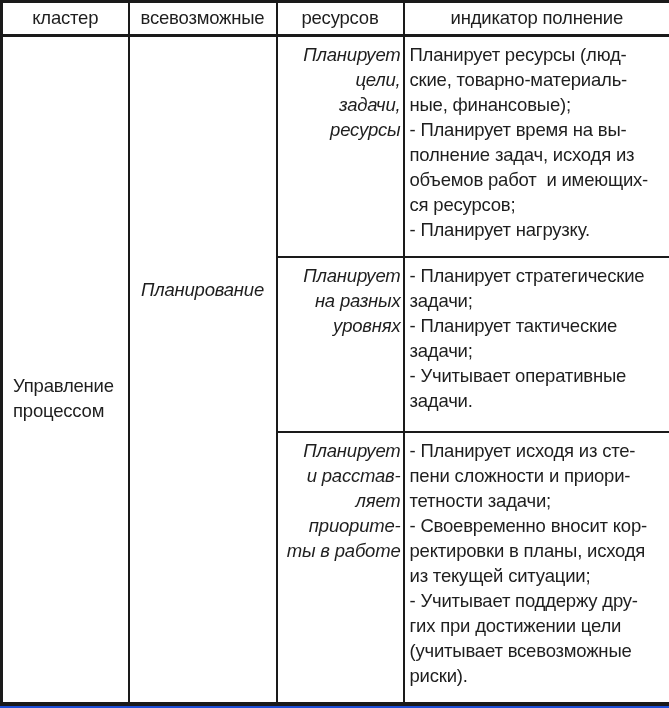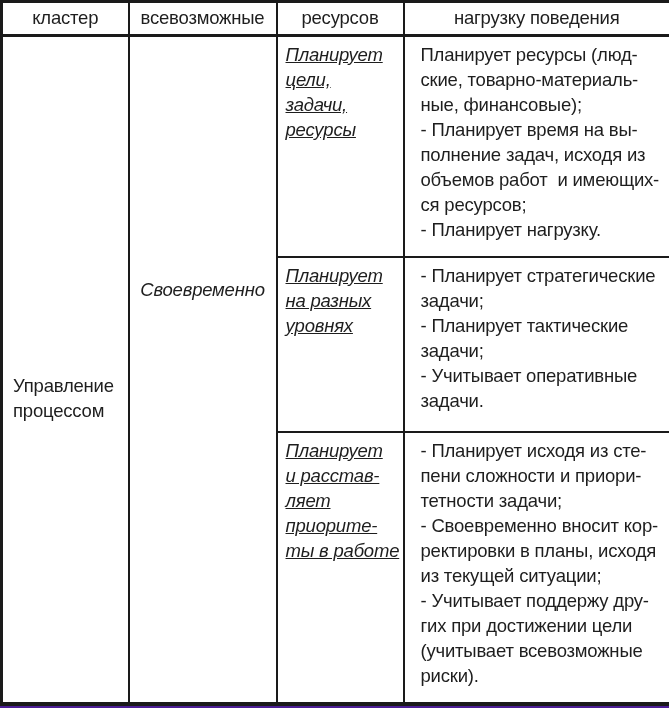--- a/index.html
+++ b/index.html
@@ -4,21 +4,21 @@
 <style>
   html, body {
     margin: 0;
     padding: 0;
     background: #ffffff;
     width: 669px;
   }
   .page {
     width: 669px;
     height: 708px;
-    background: #4c1d95;
+    background: #1d4ed8;
     box-sizing: border-box;
   }
   table.comp-table {
     border-collapse: collapse;
     table-layout: fixed;
     width: 669px;
     height: 705px;
     border: 3px solid #1a1a1a;
     border-bottom-width: 4px;
     font-family: "Liberation Sans", sans-serif;
@@ -50,29 +50,28 @@
   td.competency-cell {
     font-style: italic;
     vertical-align: top;
     text-align: center;
     padding: 240px 2px 0 2px;
     white-space: pre-line;
   }
   td.level-cell {
     font-style: italic;
     vertical-align: top;
-    text-align: left;
+    text-align: right;
     padding: 5px 2px 0 8px;
     white-space: pre-line;
-    text-decoration: underline;
   }
   td.indicator-cell {
     vertical-align: top;
     text-align: left;
-    padding: 5px 2px 0 16px;
+    padding: 5px 2px 0 5px;
     white-space: pre-line;
   }
   tr.row-1 { height: 221px; }
   tr.row-2 { height: 175px; }
   tr.row-3 { height: 272px; }
 </style>
 </head>
 <body>
 
 <div class="page">
@@ -81,28 +80,28 @@
       <col style="width:127px">
       <col style="width:148px">
       <col style="width:127px">
       <col style="width:267px">
     </colgroup>
     <thead>
       <tr>
         <th>кластер</th>
         <th>всевозможные</th>
         <th>ресурсов</th>
-        <th>нагрузку поведения</th>
+        <th>индикатор полнение</th>
       </tr>
     </thead>
     <tbody>
       <tr class="row-1">
         <td class="cluster-cell" rowspan="3">Управление
 процессом</td>
-        <td class="competency-cell" rowspan="3">Своевременно</td>
+        <td class="competency-cell" rowspan="3">Планирование</td>
         <td class="level-cell">Планирует
 цели,
 задачи,
 ресурсы</td>
         <td class="indicator-cell">Планирует ресурсы (люд-
 ские, товарно-материаль-
 ные, финансовые);
 - Планирует время на вы-
 полнение задач, исходя из
 объемов работ&nbsp; и имеющих-

